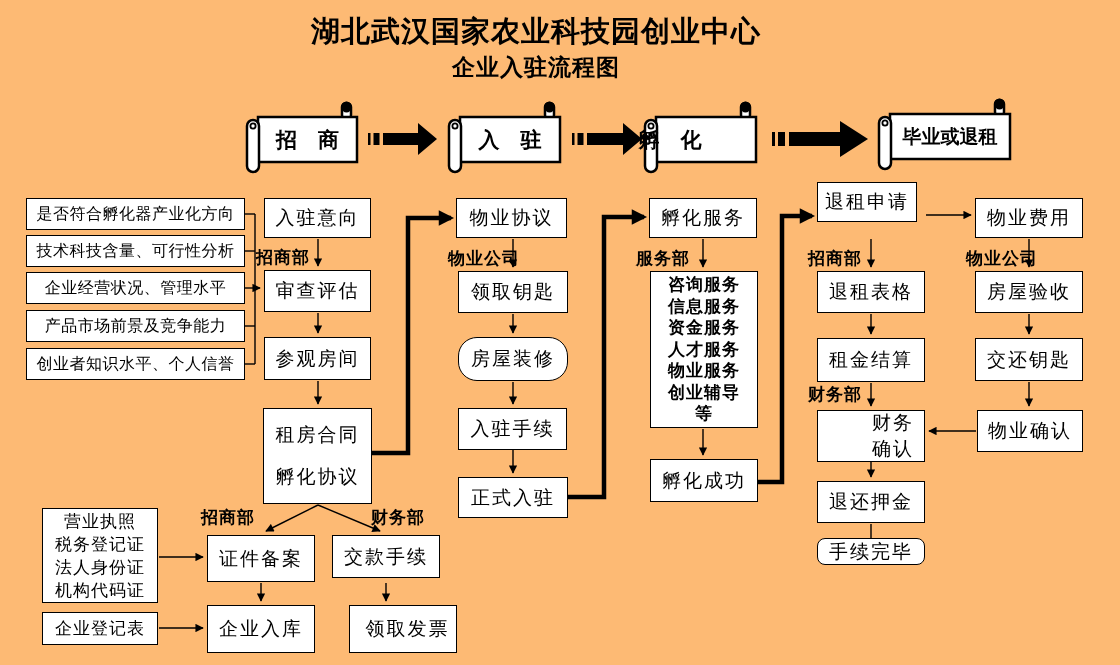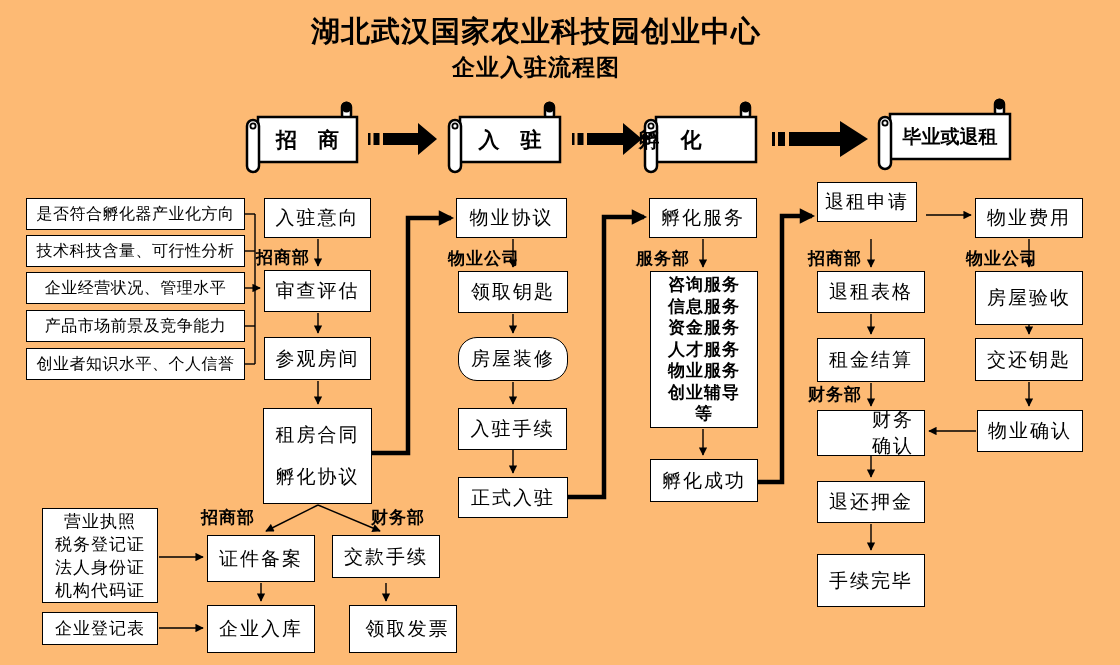--- a/index.html
+++ b/index.html
@@ -34,25 +34,25 @@
   #bx-yaoshi{left:458px;top:271px;width:110px;height:42px;}
   #bx-zhuangxiu{left:458px;top:337px;width:110px;height:44px;border-radius:19px;}
   #bx-rzshouxu{left:458px;top:408px;width:109px;height:42px;}
   #bx-zhengshi{left:458px;top:477px;width:110px;height:41px;}
   #bx-fhfuwu{left:649px;top:198px;width:108px;height:40px;}
   #bx-services{left:650px;top:271px;width:108px;height:157px;font-size:17px;letter-spacing:1px;line-height:21.5px;font-weight:bold;}
   #bx-chenggong{left:650px;top:459px;width:108px;height:43px;}
   #bx-tuizusq{left:817px;top:182px;width:100px;height:40px;}
   #bx-tuizubg{left:817px;top:271px;width:108px;height:42px;}
   #bx-zujin{left:817px;top:338px;width:108px;height:44px;}
-  #bx-caiwuqr{left:817px;top:410px;width:108px;height:46px;padding-left:44px;}
+  #bx-caiwuqr{left:817px;top:410px;width:108px;height:52px;padding-left:44px;}
   #bx-yajin{left:817px;top:481px;width:108px;height:42px;}
-  #bx-wanbi{left:817px;top:554px;width:108px;height:53px;}
+  #bx-wanbi{left:817px;top:538px;width:108px;height:27px;border-radius:8px;}
   #bx-feiyong{left:975px;top:198px;width:108px;height:40px;}
-  #bx-yanshou{left:975px;top:271px;width:108px;height:54px;}
+  #bx-yanshou{left:975px;top:271px;width:108px;height:42px;}
   #bx-jiaohuan{left:975px;top:338px;width:108px;height:43px;}
   #bx-wuyeqr{left:977px;top:410px;width:106px;height:42px;}
   .dept{position:absolute;font-family:"Liberation Sans","DejaVu Sans",sans-serif;
         font-weight:700;font-size:17px;letter-spacing:1px;}
   #dl1{left:256px;top:246px;}
   #dl2{left:448px;top:247px;}
   #dl3{left:636px;top:247px;}
   #dl4{left:808px;top:247px;}
   #dl5{left:966px;top:247px;}
   #dl6{left:808px;top:383px;}

